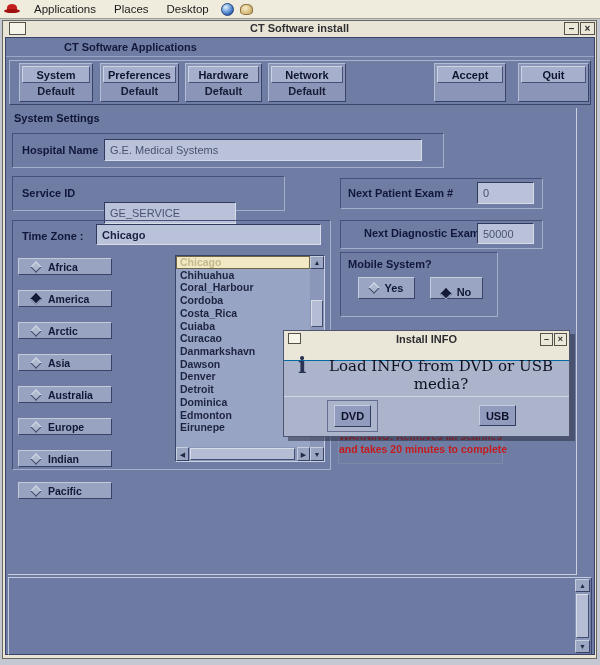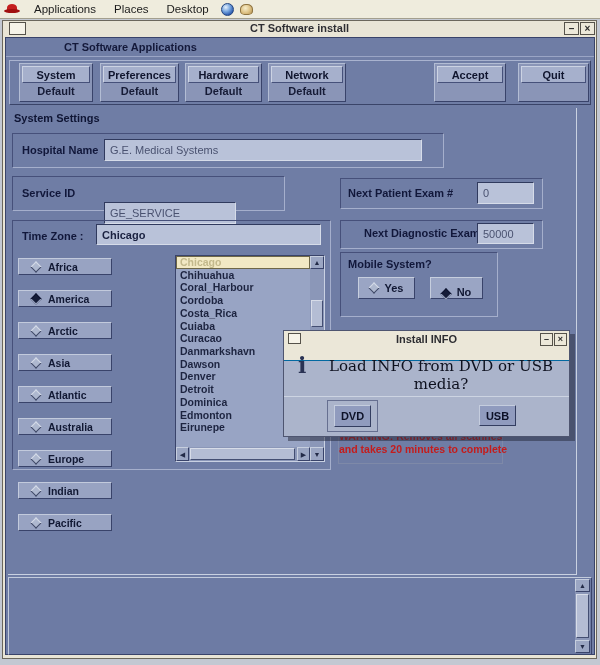--- a/index.html
+++ b/index.html
@@ -231,24 +231,20 @@
       <span class="diamond"></span>
       <span>America</span>
     </div>
       <div class="continent-btn">
       <span class="diamond"></span>
       <span>Arctic</span>
     </div>
       <div class="continent-btn">
       <span class="diamond"></span>
       <span>Asia</span>
-    </div>
-      <div class="continent-btn">
-      <span class="diamond"></span>
-      <span>Atlantic</span>
     </div>
       <div class="continent-btn">
       <span class="diamond"></span>
       <span>Australia</span>
     </div>
       <div class="continent-btn">
       <span class="diamond"></span>
       <span>Europe</span>
     </div>
       <div class="continent-btn">

